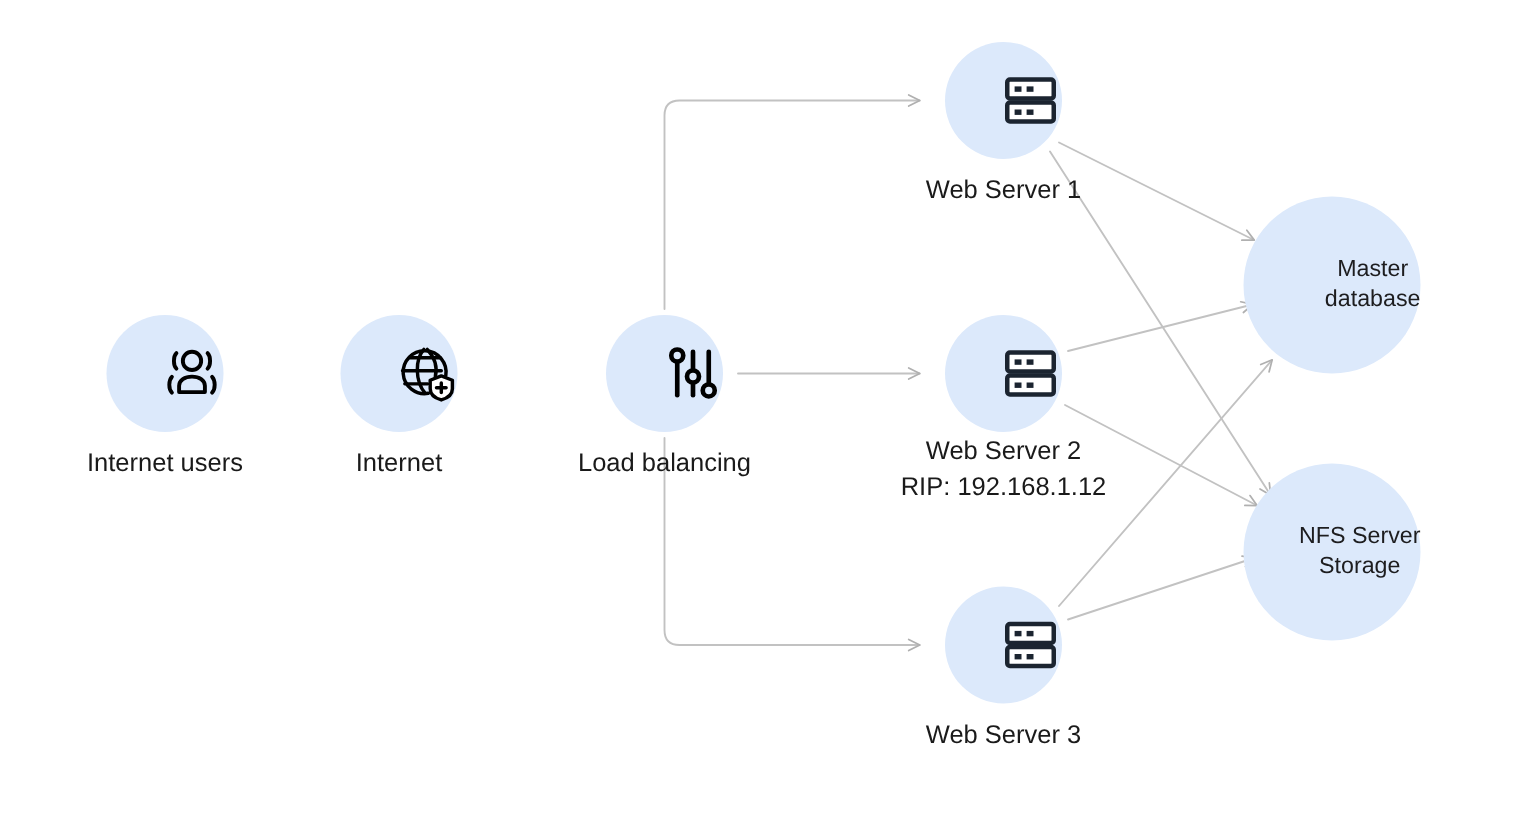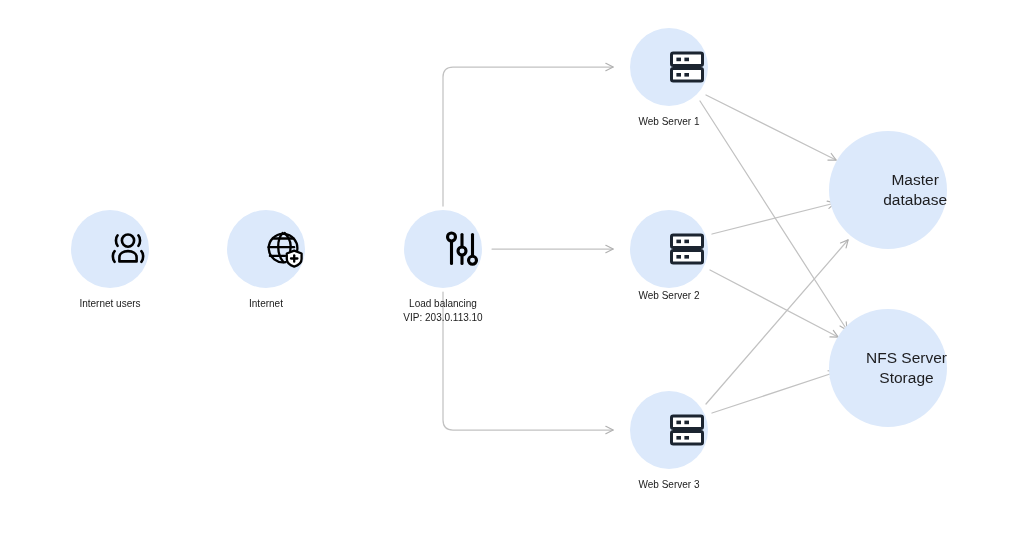--- a/index.html
+++ b/index.html
@@ -60,21 +60,21 @@
   }
   .bubble-text span {
     display: block;
   }
   .caption {
     position: absolute;
     text-align: center;
     width: 260px;
     left: -130px;
     color: #1a1a1a;
-    font-size: 10px;
+    font-size: 17px;
     line-height: 1.42;
     white-space: nowrap;
   }
   .caption .line2 {
     display: block;
   }
   .icon-svg {
     display: block;
   }
 </style>
@@ -163,21 +163,20 @@
           <line x1="20" y1="5.5" x2="20" y2="17.4"></line>
           <line x1="20" y1="26.6" x2="20" y2="34.5"></line>
           <circle cx="20" cy="22.0" r="4.0"></circle>
           <line x1="30.5" y1="5.5" x2="30.5" y2="26.5"></line>
           <circle cx="30.5" cy="31.3" r="4.0"></circle>
         </g>
       </svg>
     </div>
     <div class="caption" style="top:48px;">
       <span>Load balancing</span>
-      <span class="line2">VIP: 203.0.113.10</span>
     </div>
   </div>
 
   <div class="node" style="left:669px; top:67px;">
     <div class="bubble bubble-icon">
       <svg class="icon-svg" width="42" height="42" viewBox="0 0 42 42">
         <g>
           <rect x="5.5" y="7.0" width="31" height="12.6" rx="1.8" fill="#ffffff" stroke="#1b2430" stroke-width="3.0"></rect>
           <rect x="10.4" y="11.6" width="4.6" height="3.6" fill="#1b2430"></rect>
           <rect x="18.4" y="11.6" width="4.6" height="3.6" fill="#1b2430"></rect>
@@ -200,20 +199,21 @@
           <rect x="10.4" y="11.6" width="4.6" height="3.6" fill="#1b2430"></rect>
           <rect x="18.4" y="11.6" width="4.6" height="3.6" fill="#1b2430"></rect>
           <rect x="5.5" y="22.4" width="31" height="12.6" rx="1.8" fill="#ffffff" stroke="#1b2430" stroke-width="3.0"></rect>
           <rect x="10.4" y="27.0" width="4.6" height="3.6" fill="#1b2430"></rect>
           <rect x="18.4" y="27.0" width="4.6" height="3.6" fill="#1b2430"></rect>
         </g>
       </svg>
     </div>
     <div class="caption" style="top:40px;">
       <span>Web Server 2</span>
+      <span class="line2">RIP: 192.168.1.12</span>
     </div>
   </div>
 
   <div class="node" style="left:669px; top:430px;">
     <div class="bubble bubble-icon">
       <svg class="icon-svg" width="42" height="42" viewBox="0 0 42 42">
         <g>
           <rect x="5.5" y="7.0" width="31" height="12.6" rx="1.8" fill="#ffffff" stroke="#1b2430" stroke-width="3.0"></rect>
           <rect x="10.4" y="11.6" width="4.6" height="3.6" fill="#1b2430"></rect>
           <rect x="18.4" y="11.6" width="4.6" height="3.6" fill="#1b2430"></rect>

